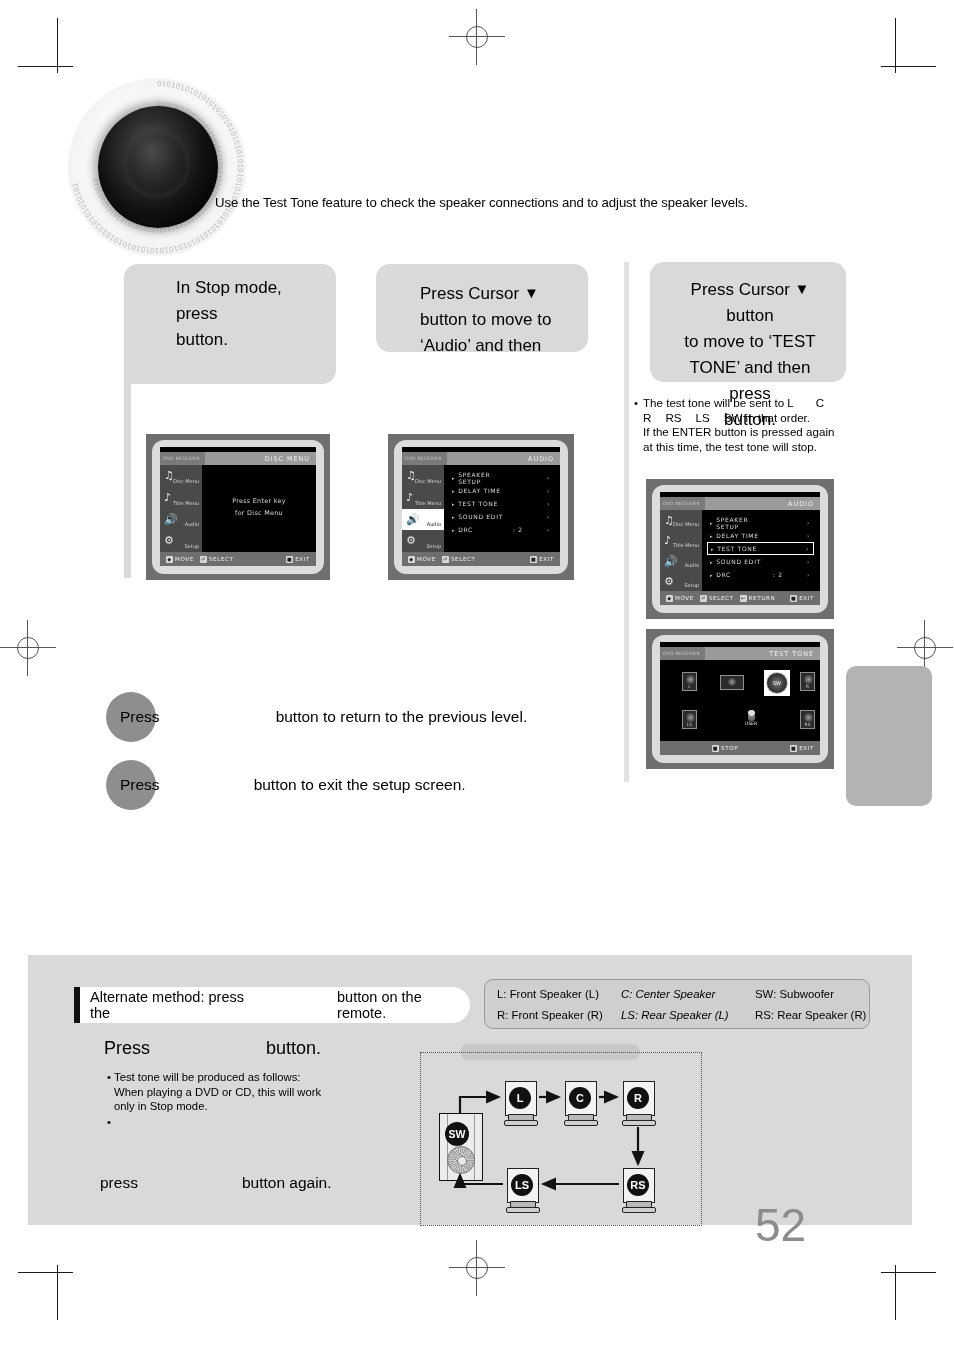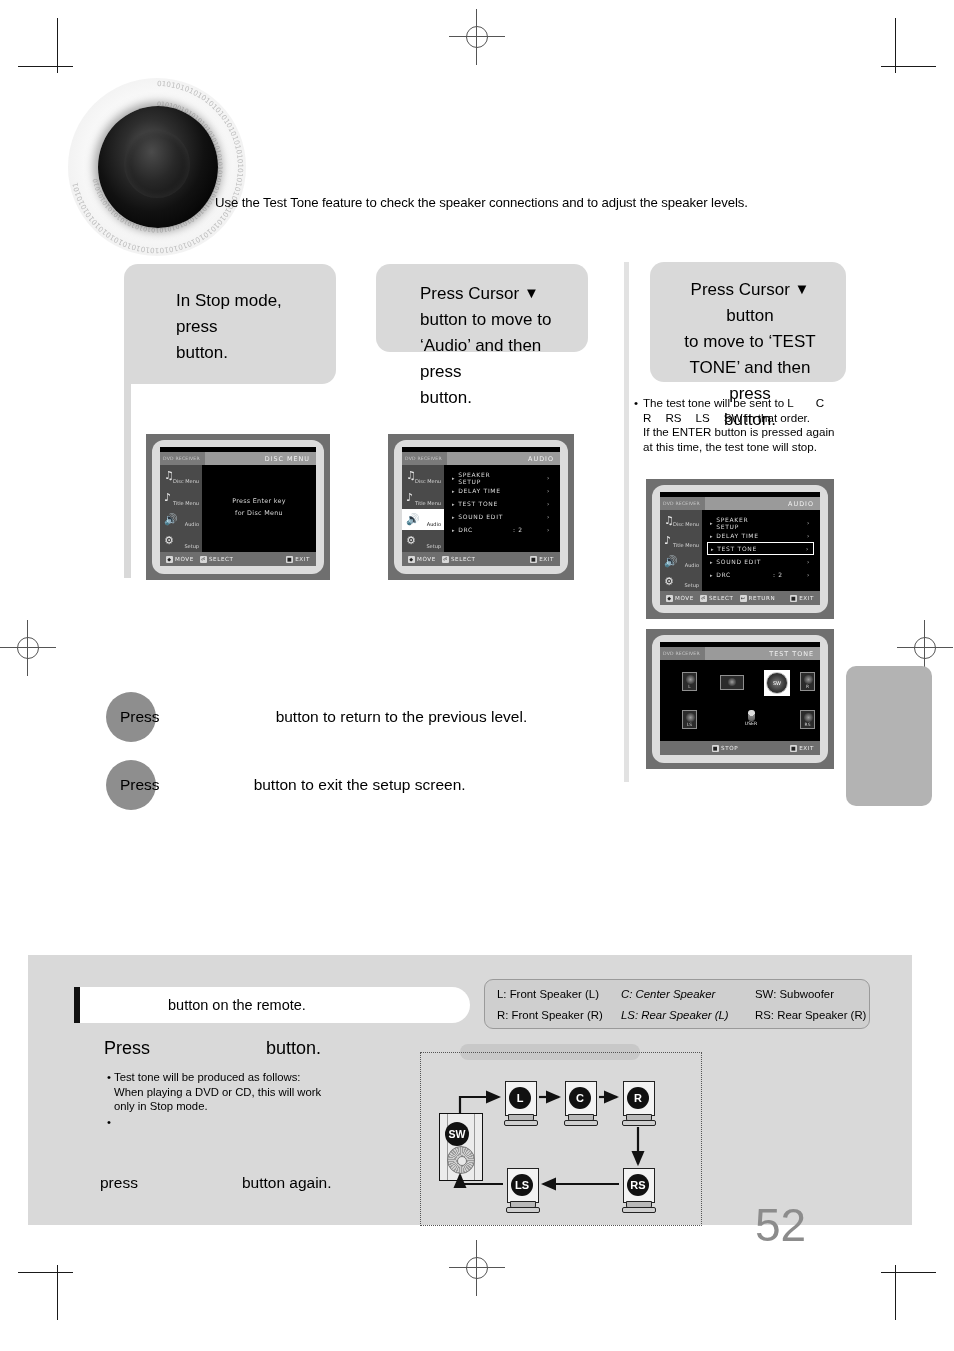--- a/index.html
+++ b/index.html
@@ -42,21 +42,21 @@
   
   .intro{position:absolute;left:215px;top:195px;font-size:13.2px;letter-spacing:-0.1px;white-space:nowrap;}
 
   
   .stepbox{
     position:absolute;background:#d9d9d9;border-radius:14px;
     font-size:17px;line-height:26px;color:#000;
   }
   .stepbox .inner{padding:20px 18px 16px 18px;}
   .sb1{left:124px;top:264px;width:212px;height:120px;border-bottom-left-radius:0;}
-  .sb1 .inner{padding-left:52px;padding-top:24px;}
+  .sb1 .inner{padding-left:52px;padding-top:11px;}
   .sb2{left:376px;top:264px;width:212px;height:88px;}
   .sb2 .inner{padding-left:44px;padding-top:16px;}
   .sb3{left:650px;top:262px;width:196px;height:120px;}
   .sb3 .inner{padding-left:22px;padding-top:14px;text-align:center;}
   .gap-btn{display:inline-block;width:64px;}
   .dn{font-size:15px;vertical-align:1px;}
 
   
   .accentbar{position:absolute;left:124px;top:384px;width:7px;height:194px;background:#d9d9d9;}
   
@@ -234,21 +234,20 @@
   </div>
 </div>
 <div class="accentbar"></div>
 
 <div class="stepbox sb2">
   <div class="inner">
     <div><span>Press Cursor</span>
       <span class="dn">▼</span></div>
     <div>button to move to</div>
     <div>‘Audio’ and then</div>
-    <div><span>press</span><span class="gap-btn"></span><span>button.</span></div>
   </div>
 </div>
 
 <div class="stepbox sb3">
   <div class="inner">
     <div><span>Press Cursor</span>
       <span class="dn">▼</span>
       <span>button</span></div>
     <div>to move to ‘TEST</div>
     <div>TONE’ and then press</div>
@@ -555,20 +554,21 @@
 <div class="pressline" style="left:120px;top:776px;">
   <span>Press</span><span style="display:inline-block;width:94px;"></span><span>button to exit the setup screen.</span>
 </div>
 
 <div class="righttab"></div>
 
 <div class="bottom"></div>
 
 <div class="altbar">
   <div class="tick"></div>
+  <span>Alternate method: press the</span>
   <span style="display:inline-block;width:78px;"></span>
   <span>button on the remote.</span>
 </div>
 
 <div class="legend">
   <div class="lrow">
     <span class="c1">L: Front Speaker (L)</span>
     <span class="c2">C: Center Speaker</span>
     <span>SW: Subwoofer</span>
   </div>

